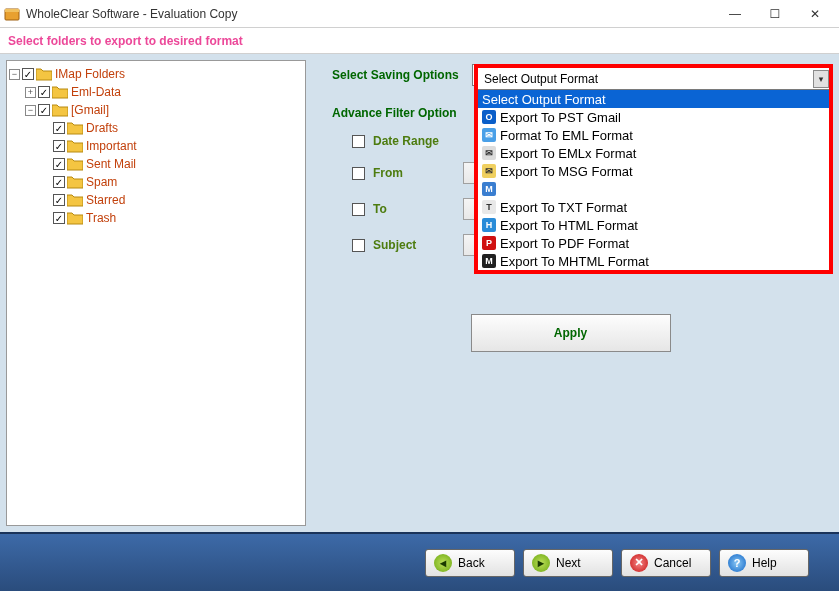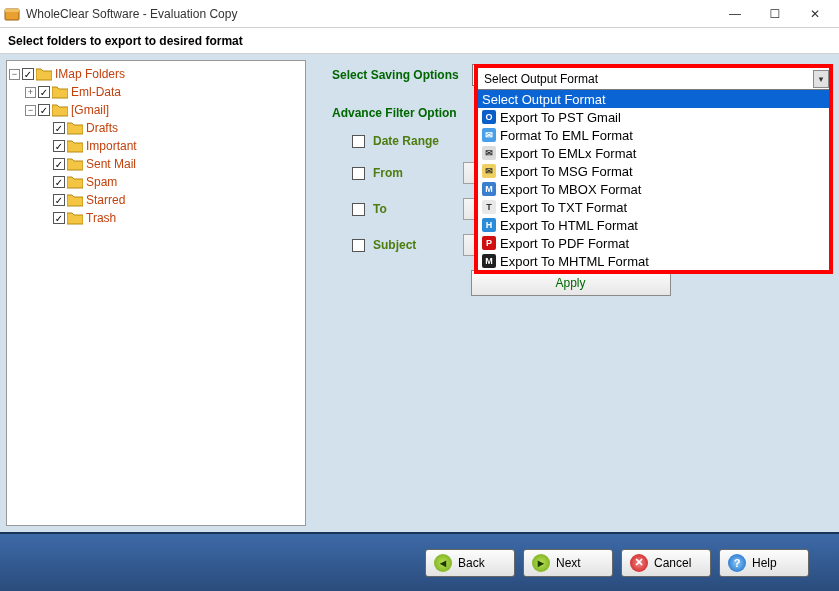--- a/index.html
+++ b/index.html
@@ -3,21 +3,21 @@
 <meta charset="utf-8">
 <style>
 * { box-sizing: border-box; margin: 0; padding: 0; font-family: "Segoe UI", Tahoma, sans-serif; font-size: 12px; }
 body { width: 839px; height: 591px; background: #fff; overflow: hidden; }
 
 .titlebar { height: 28px; background: #fff; display: flex; align-items: center; padding: 0 4px; border-bottom: 1px solid #d0d0d0; }
 .titlebar .app-icon { width: 16px; height: 16px; margin-right: 6px; }
 .titlebar .title { flex: 1; color: #333; }
 .titlebar .win-btn { width: 40px; height: 28px; display: flex; align-items: center; justify-content: center; color: #333; }
 
-.instruction { background: #fff; color: #000000; font-weight: bold; padding: 6px 8px; border-bottom: 1px solid #d0d0d0; height: 26px; }
+.instruction { background: #fff; color: #ec4899; font-weight: bold; padding: 6px 8px; border-bottom: 1px solid #d0d0d0; height: 26px; }
 
 .main-area { display: flex; height: 478px; background: #d3e1ec; }
 
 .tree-panel { width: 300px; background: #fff; border: 1px solid #999; margin: 6px; overflow: auto; padding: 4px 2px; }
 .tree-node { display: flex; align-items: center; height: 18px; white-space: nowrap; }
 .tree-toggle { width: 11px; height: 11px; border: 1px solid #888; display: inline-flex; align-items: center; justify-content: center; font-size: 9px; line-height: 1; margin-right: 2px; color: #555; background: #fff; }
 .tree-spacer { width: 13px; display: inline-block; }
 .tree-check { width: 12px; height: 12px; border: 1px solid #555; display: inline-flex; align-items: center; justify-content: center; font-size: 10px; margin-right: 2px; background: #fff; }
 .tree-check.checked::after { content: "✓"; color: #000; font-size: 10px; }
 .folder-icon { width: 16px; height: 14px; display: inline-block; margin-right: 3px; position: relative; }
@@ -32,21 +32,21 @@
 .select-arrow { width: 16px; height: 18px; background: #e1e1e1; border: 1px solid #8a8a8a; display: flex; align-items: center; justify-content: center; font-size: 9px; color: #333; }
 
 .section-title { color: #006600; font-weight: bold; margin: 20px 0 14px 0; }
 
 .filter-row { display: flex; align-items: center; margin-bottom: 14px; padding-left: 20px; }
 .filter-check { width: 13px; height: 13px; border: 1px solid #555; margin-right: 8px; background: #fff; }
 .filter-label { color: #4d7c0f; font-weight: bold; width: 90px; }
 .filter-input { flex: 1; max-width: 360px; height: 22px; border: 1px solid #a0a0a0; background: linear-gradient(#f5f5f5,#e8e8e8); padding: 0 4px; }
 
 .apply-row { text-align: center; margin-top: 8px; }
-.apply-btn { width: 200px; height: 26px; background: linear-gradient(#fdfdfd,#e6e6e6); border: 1px solid #8a8a8a; color: #006600; font-weight: normal; }
+.apply-btn { width: 200px; height: 38px; background: linear-gradient(#fdfdfd,#e6e6e6); border: 1px solid #8a8a8a; color: #006600; font-weight: bold; margin-top: 44px; }
 
 .dropdown-overlay { position: absolute; top: 10px; left: 162px; right: 6px; border: 4px solid #ff0000; z-index: 20; background: transparent; }
 .dropdown-selected { height: 22px; background: #fff; display: flex; align-items: center; justify-content: space-between; padding-left: 6px; border-bottom: 1px solid #7a7a7a; }
 .dropdown-list { background: #fff; }
 .dd-item { height: 18px; display: flex; align-items: center; padding: 2px 4px; gap: 4px; }
 .dd-item.highlight { background: #0a64d4; color: #fff; }
 .dd-icon { width: 14px; height: 14px; display: inline-flex; align-items: center; justify-content: center; font-size: 9px; font-weight: bold; border-radius: 2px; }
 .dd-text { font-size: 13px; }
 
 .footer { height: 59px; background: linear-gradient(#3d6aa8,#2a4c7c); display: flex; align-items: center; justify-content: flex-end; padding-right: 30px; gap: 8px; border-top: 2px solid #1a335a; }
@@ -182,21 +182,20 @@
           <div class="dd-item">
             <span class="dd-icon" style="background: rgb(220, 220, 220); color: rgb(51, 51, 51);">✉</span>
             <span class="dd-text">Export To EMLx Format</span>
           </div>
           <div class="dd-item">
             <span class="dd-icon" style="background: rgb(240, 208, 96); color: rgb(51, 51, 51);">✉</span>
             <span class="dd-text">Export To MSG Format</span>
           </div>
           <div class="dd-item">
             <span class="dd-icon" style="background: rgb(58, 126, 208); color: rgb(255, 255, 255);">M</span>
-            <span class="dd-text">Export To MBOX Format</span>
           </div>
           <div class="dd-item">
             <span class="dd-icon" style="background: rgb(232, 232, 232); color: rgb(51, 51, 51);">T</span>
             <span class="dd-text">Export To TXT Format</span>
           </div>
           <div class="dd-item">
             <span class="dd-icon" style="background: rgb(42, 140, 216); color: rgb(255, 255, 255);">H</span>
             <span class="dd-text">Export To HTML Format</span>
           </div>
           <div class="dd-item">

